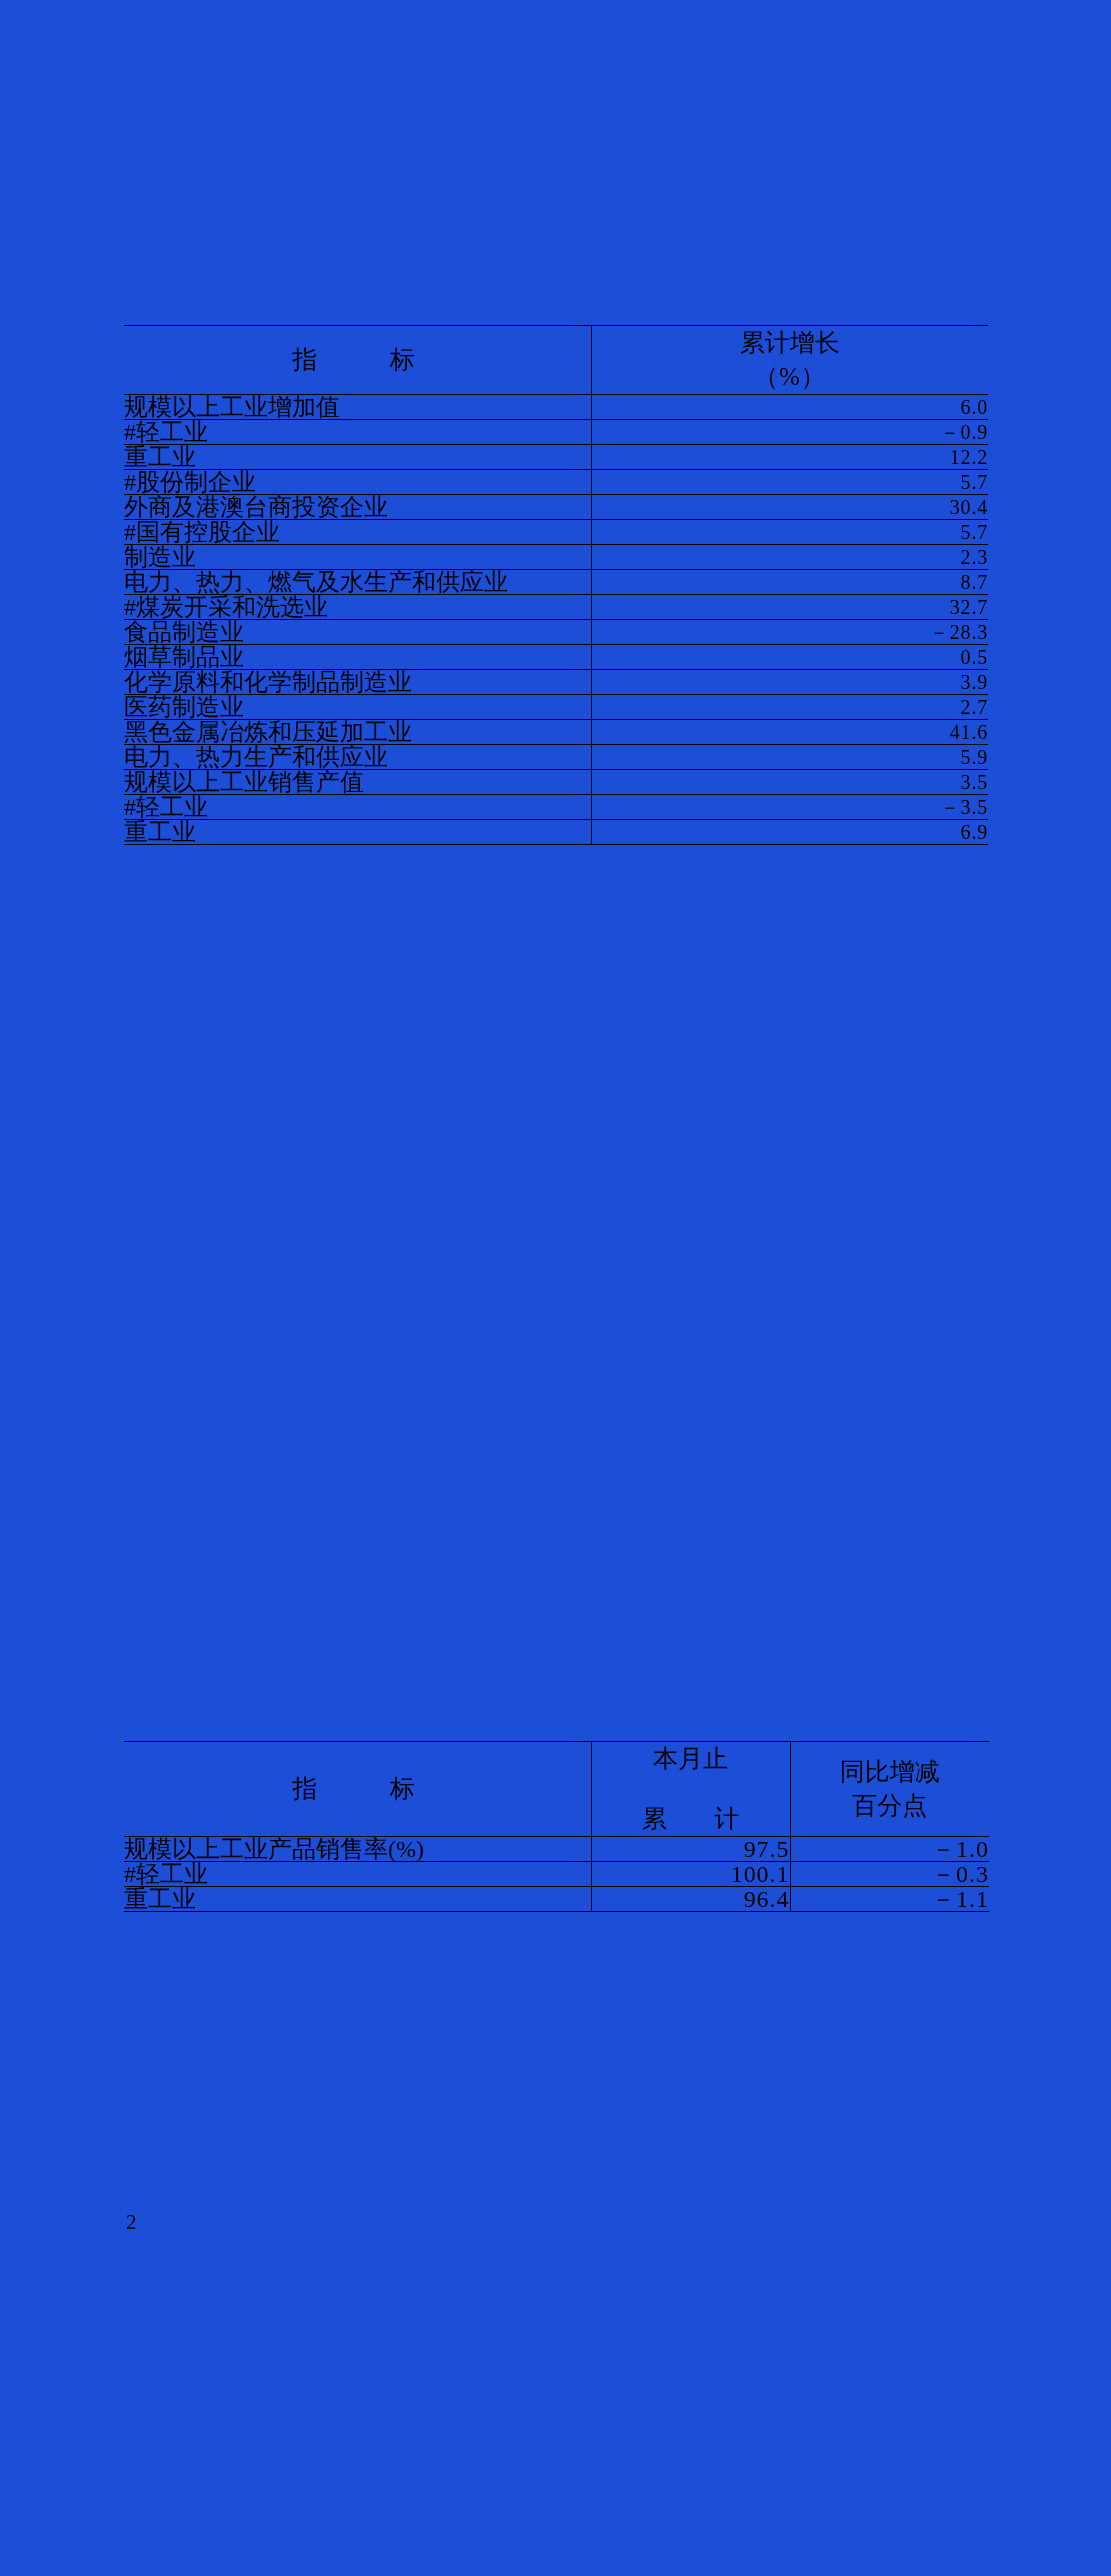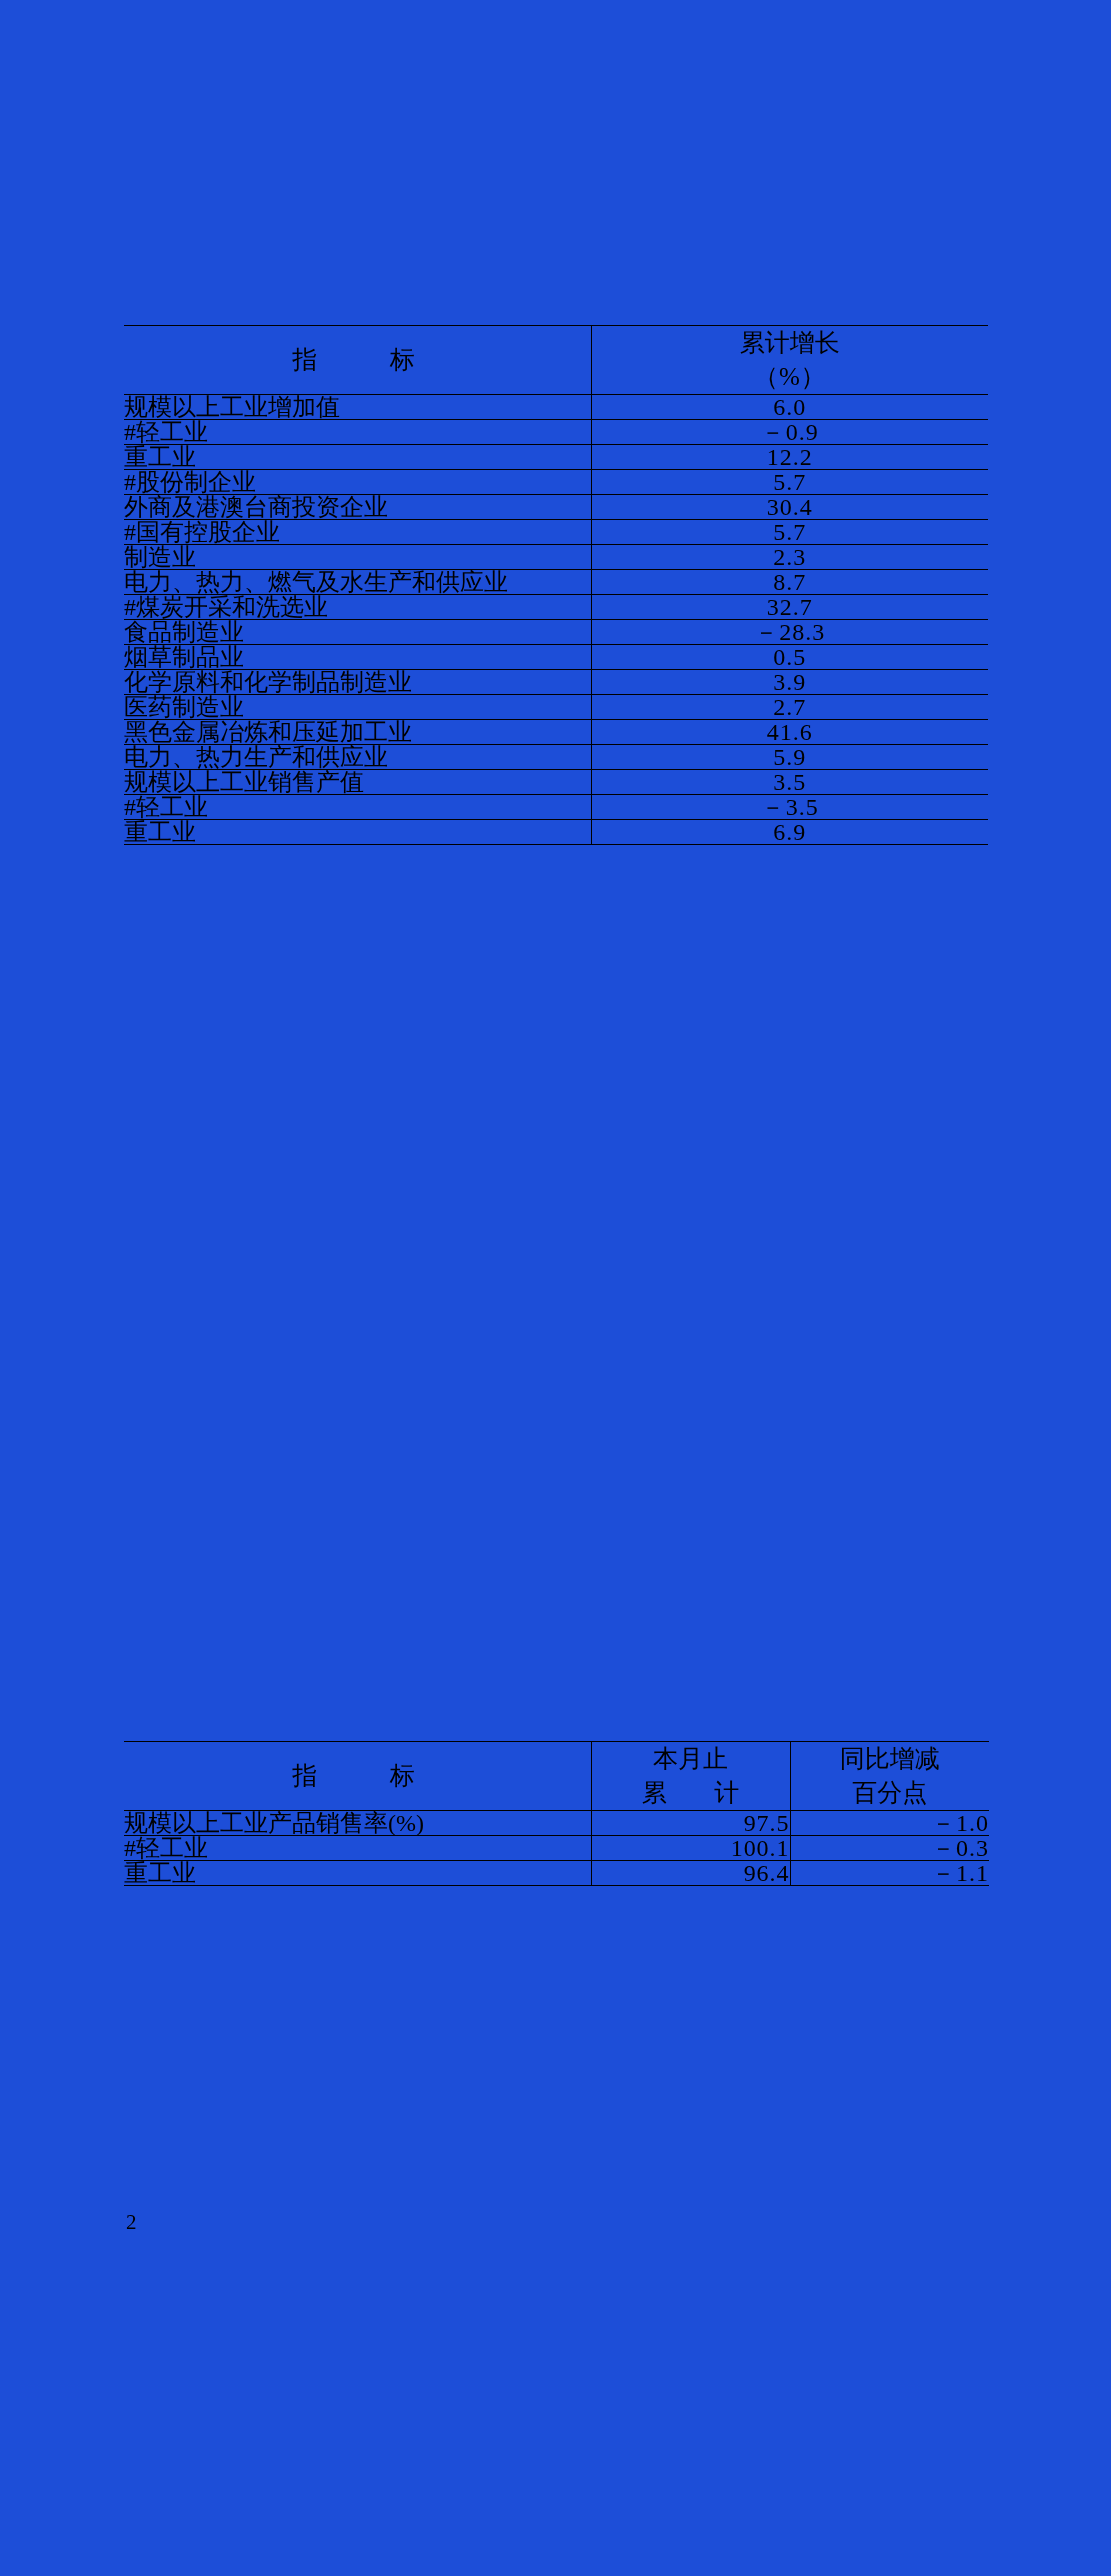--- a/index.html
+++ b/index.html
@@ -59,33 +59,33 @@
     line-height: 1.35;
   }
   .hdr-col {
     text-align: center;
     font-size: 25px;
     line-height: 1.35;
     padding: 15.6px 0 14px 0;
   }
   .hdr-col div { white-space: nowrap; }
   .hdr-col .sub { letter-spacing: 0.02em; }
-  .hdr-col .spread { letter-spacing: 0.45em; padding-left: 0.45em; }
+  .hdr-col .spread { letter-spacing: 0.45em; padding-left: 0.45em; margin-top: 26px; }
 
   
   td.name {
     font-size: 24px;
     line-height: 1.0;
     padding: 10.6px 0 10.6px 0;
     white-space: nowrap;
   }
   td.val {
-    font-size: 24px;
+    font-size: 20px;
     line-height: 1.0;
-    text-align: center;
+    text-align: right;
     padding: 10.6px 44px 10.6px 0;
     white-space: nowrap;
     letter-spacing: 0.04em;
   }
   td.val2 {
     font-size: 24px;
     line-height: 1.0;
     text-align: right;
     padding: 10.6px 27px 10.6px 0;
     white-space: nowrap;

